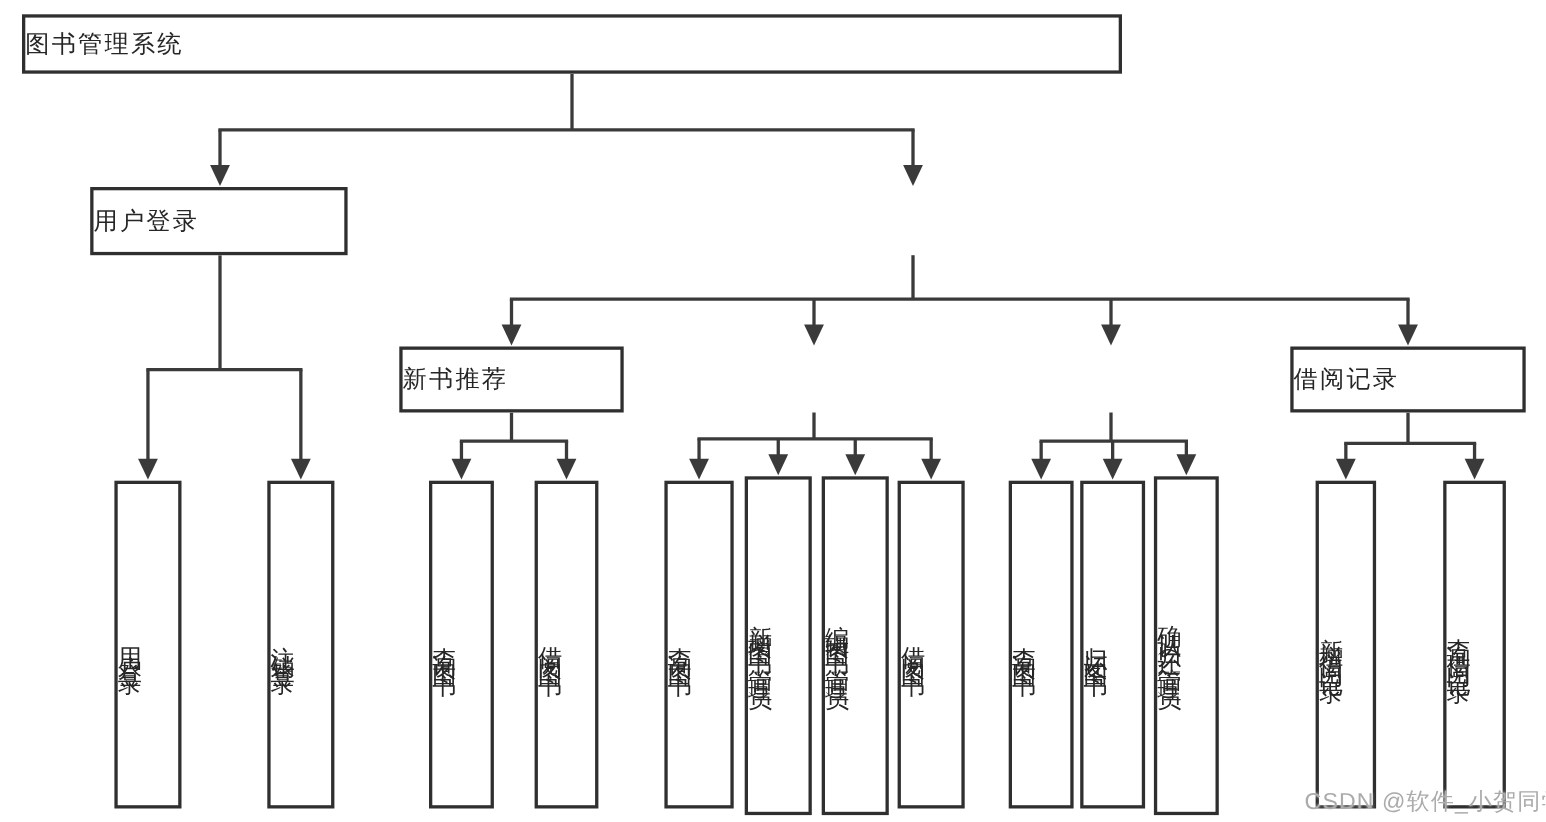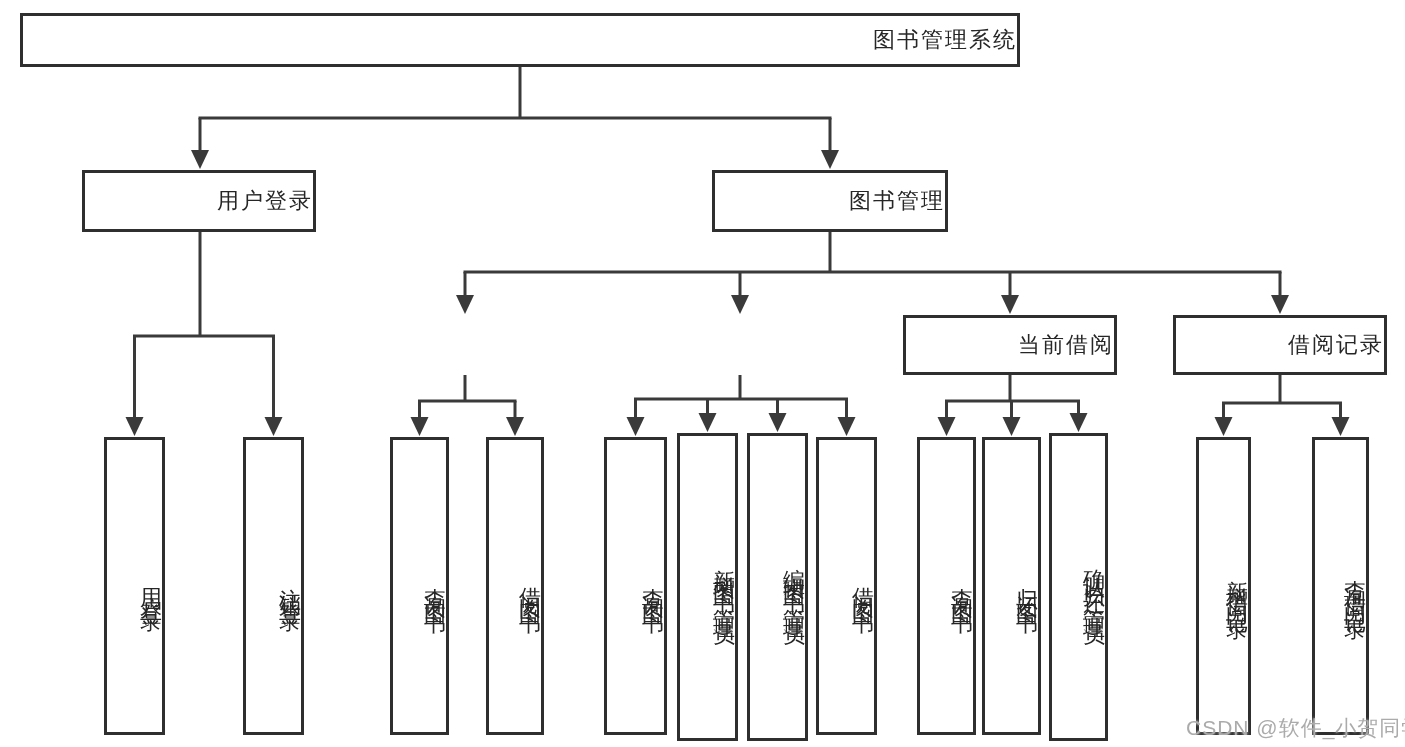--- a/index.html
+++ b/index.html
@@ -11,21 +11,21 @@
     overflow:hidden;
   }
   svg.wires{position:absolute;left:0;top:0;z-index:1;}
   .wires line{stroke:var(--line,#3a3a3a);stroke-width:3;}
   .wires polygon{fill:var(--line,#3a3a3a);}
   .box{
     position:absolute;z-index:2;
     box-sizing:border-box;
     border:3px solid var(--border,#2f2f2f);
     background:#ffffff;
-    display:flex;align-items:center;justify-content:flex-end;
+    display:flex;align-items:center;justify-content:flex-start;
     color:var(--text,#262626);
   }
   .box .label{
     font-size:22px;
     letter-spacing:2px;
     white-space:nowrap;
     line-height:1.2;
   }
   .box.v .label{
     writing-mode:vertical-rl;
@@ -125,26 +125,23 @@
     </g>
   </svg>
 
   <div class="box" style="left:20px;top:13px;width:1000px;height:54px">
     <span class="label">图书管理系统</span>
   </div>
 
   <div class="box" style="left:82px;top:170px;width:234px;height:62px">
     <span class="label">用户登录</span>
   </div>
-  <div class="box" style="left:712px;top:170px;width:236px;height:62px">
-    <span class="label">图书管理</span>
-  </div>
 
-  <div class="box" style="left:903px;top:315px;width:214px;height:60px">
-    <span class="label">当前借阅</span>
+  <div class="box" style="left:363px;top:315px;width:204px;height:60px">
+    <span class="label">新书推荐</span>
   </div>
   <div class="box" style="left:1173px;top:315px;width:214px;height:60px">
     <span class="label">借阅记录</span>
   </div>
 
   <div class="box v" style="left:104px;top:437px;width:61px;height:298px">
     <span class="label">用户登录</span>
   </div>
   <div class="box v" style="left:243px;top:437px;width:61px;height:298px">
     <span class="label">注销登录</span>

